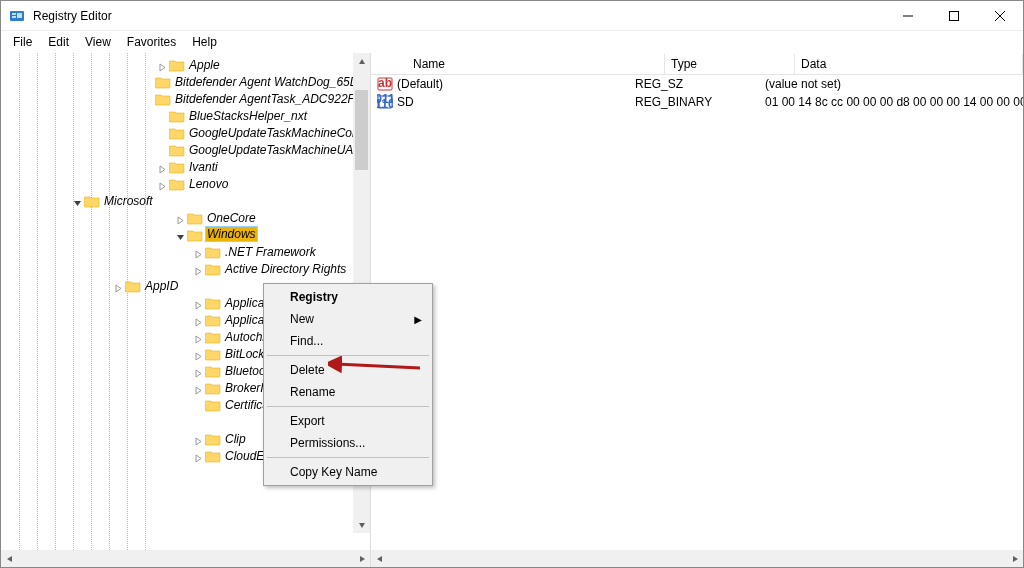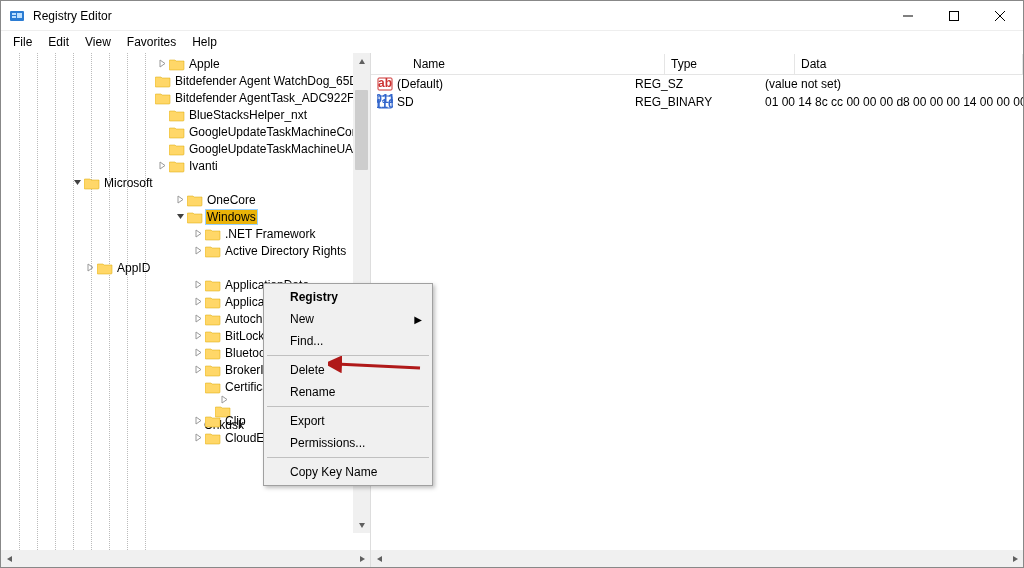--- a/index.html
+++ b/index.html
@@ -26,21 +26,21 @@
 .col-name { width: 258px; margin-left: 36px; }
 .col-type { width: 130px; }
 .col-data { flex: 1; }
 .values-body { flex: 1; overflow:hidden; }
 .value-row { display: flex; align-items: center; height: 18px; }
 .value-row .cell { padding: 1px 6px; overflow: hidden; white-space: nowrap; }
 .value-row .cell.name { width: 258px; display:flex; align-items:center; gap:4px; }
 .value-row .cell.type { width: 130px; }
 .value-row .cell.data { flex: 1; }
 .tree-list { position: relative; padding-top: 2px; }
-.tree-row { display: flex; align-items: center; height: 17px; white-space: nowrap; }
+.tree-row { display: flex; align-items: flex-end; height: 17px; white-space: nowrap; font-style: italic; }
 .tree-row .expander { width: 14px; display:inline-flex; justify-content:center; color:#999; font-size:10px; }
 .tree-row .expander.filled { color:#404040; }
 .tree-row .folder { width:16px; height:14px; margin-right:2px; }
 .tree-row .label { padding: 0 2px; }
 .tree-row.selected .label { background: #eab308; border:1px solid #99d1ff; padding:0 1px; }
 .indent-lines { position:absolute; left:0; top:0; bottom:0; pointer-events:none; }
 .vline { position:absolute; top:0; bottom:0; width:1px; background:repeating-linear-gradient(to bottom,#bbb 0 1px,transparent 1px 2px); }
 .context-menu { position: absolute; background: #f0f0f0; border: 1px solid #a0a0a0; box-shadow: 2px 2px 4px rgba(0,0,0,.25); padding: 2px; z-index: 50; width: 170px; }
 .context-menu .item { padding: 4px 24px 4px 24px; position: relative; }
 .context-menu .item.bold { font-weight: 700; }
@@ -176,20 +176,33 @@
                   <path d="M2 1 L7 4.5 L2 8 Z" fill="none" stroke="#999" stroke-width="1"></path>
                 </svg>
               </span>
               <span class="folder">
                 <svg viewBox="0 0 16 14" width="16" height="14">
                   <path d="M1 3h5l1 1h8v8a1 1 0 0 1-1 1H1a1 1 0 0 1-1-1V4a1 1 0 0 1 1-1z" fill="#ffd768" stroke="#d9a400" stroke-width="0.5"></path>
                 </svg>
               </span>
               <span class="label">Ivanti</span>
             </div>
+            <div class="tree-row" style="padding-left: 154px;">
+              <span class="expander ">
+                <svg width="9" height="9">
+                  <path d="M2 1 L7 4.5 L2 8 Z" fill="none" stroke="#999" stroke-width="1"></path>
+                </svg>
+              </span>
+              <span class="folder">
+                <svg viewBox="0 0 16 14" width="16" height="14">
+                  <path d="M1 3h5l1 1h8v8a1 1 0 0 1-1 1H1a1 1 0 0 1-1-1V4a1 1 0 0 1 1-1z" fill="#ffd768" stroke="#d9a400" stroke-width="0.5"></path>
+                </svg>
+              </span>
+              <span class="label">Lenovo</span>
+            </div>
             <div class="tree-row" style="padding-left: 69px;">
               <span class="expander filled">
                 <svg width="9" height="9">
                   <path d="M1 2 L8 2 L4.5 7 Z" fill="#404040"></path>
                 </svg>
               </span>
               <span class="folder">
                 <svg viewBox="0 0 16 14" width="16" height="14">
                   <path d="M1 3h5l1 1h8v8a1 1 0 0 1-1 1H1a1 1 0 0 1-1-1V4a1 1 0 0 1 1-1z" fill="#ffd768" stroke="#d9a400" stroke-width="0.5"></path>
                 </svg>
@@ -241,21 +254,21 @@
                   <path d="M2 1 L7 4.5 L2 8 Z" fill="none" stroke="#999" stroke-width="1"></path>
                 </svg>
               </span>
               <span class="folder">
                 <svg viewBox="0 0 16 14" width="16" height="14">
                   <path d="M1 3h5l1 1h8v8a1 1 0 0 1-1 1H1a1 1 0 0 1-1-1V4a1 1 0 0 1 1-1z" fill="#ffd768" stroke="#d9a400" stroke-width="0.5"></path>
                 </svg>
               </span>
               <span class="label">Active Directory Rights</span>
             </div>
-            <div class="tree-row" style="padding-left: 82px;">
+            <div class="tree-row" style="padding-left: 110px;">
               <span class="expander ">
                 <svg width="9" height="9">
                   <path d="M2 1 L7 4.5 L2 8 Z" fill="none" stroke="#999" stroke-width="1"></path>
                 </svg>
               </span>
               <span class="folder">
                 <svg viewBox="0 0 16 14" width="16" height="14">
                   <path d="M1 3h5l1 1h8v8a1 1 0 0 1-1 1H1a1 1 0 0 1-1-1V4a1 1 0 0 1 1-1z" fill="#ffd768" stroke="#d9a400" stroke-width="0.5"></path>
                 </svg>
               </span>

